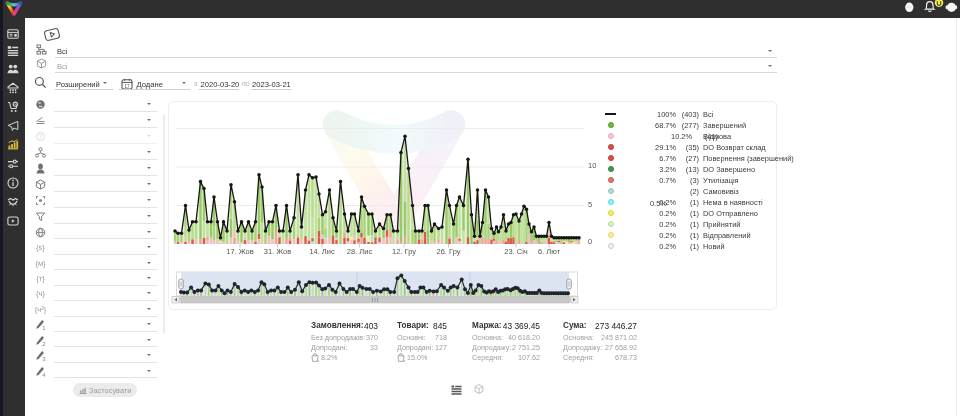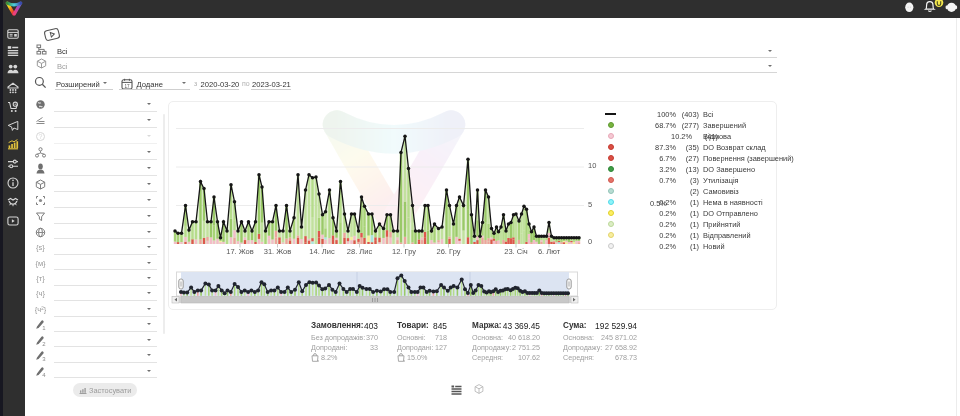--- a/index.html
+++ b/index.html
@@ -1122,21 +1122,21 @@
 <div class="lg" style="left:667px;top:109.6px;width:120px">Всі</div>
 <div style="position:absolute;left:607.7px;top:121.7px;width:6.6px;height:6.6px;border-radius:50%;background:#79b43f;border:0.9px solid #5d9931;box-sizing:border-box"></div>
 <div class="lg r" style="left:614px;top:120.6px;width:26px">68.7%</div>
 <div class="lg r" style="left:640px;top:120.6px;width:23px">(277)</div>
 <div class="lg" style="left:667px;top:120.6px;width:120px">Завершений</div>
 <div style="position:absolute;left:607.7px;top:132.7px;width:6.6px;height:6.6px;border-radius:50%;background:#f5c9d3;border:0.9px solid #e8a8b8;box-sizing:border-box"></div>
 <div class="lg r" style="left:614px;top:131.6px;width:42px">10.2%</div>
 <div class="lg r" style="left:640px;top:131.6px;width:42px">(41)</div>
 <div class="lg" style="left:667px;top:131.6px;width:120px">Відмова</div>
 <div style="position:absolute;left:607.7px;top:143.7px;width:6.6px;height:6.6px;border-radius:50%;background:#da4f44;border:0.9px solid #c43a30;box-sizing:border-box"></div>
-<div class="lg r" style="left:614px;top:142.6px;width:26px">87.3%</div>
+<div class="lg r" style="left:614px;top:142.6px;width:26px">29.1%</div>
 <div class="lg r" style="left:640px;top:142.6px;width:23px">(35)</div>
 <div class="lg" style="left:667px;top:142.6px;width:120px">DO Возврат склад</div>
 <div style="position:absolute;left:607.7px;top:154.7px;width:6.6px;height:6.6px;border-radius:50%;background:#da4f44;border:0.9px solid #c43a30;box-sizing:border-box"></div>
 <div class="lg r" style="left:614px;top:153.6px;width:26px">6.7%</div>
 <div class="lg r" style="left:640px;top:153.6px;width:23px">(27)</div>
 <div class="lg" style="left:667px;top:153.6px;width:120px">Повернення (завершений)</div>
 <div style="position:absolute;left:607.7px;top:165.7px;width:6.6px;height:6.6px;border-radius:50%;background:#3f9e46;border:0.9px solid #2f8536;box-sizing:border-box"></div>
 <div class="lg r" style="left:614px;top:164.6px;width:26px">3.2%</div>
 <div class="lg r" style="left:640px;top:165px;width:23px">(13)</div>
 <div class="lg" style="left:667px;top:164.6px;width:120px">DO Завершено</div>
@@ -1183,21 +1183,21 @@
 <div class="ss r" style="left:397px;top:343px;width:50px">127</div>
 <div class="st" style="left:472px;top:321px">Маржа:</div>
 <div class="stv r" style="left:472px;top:321px;width:68px">43 369.45</div>
 <div class="ss" style="left:472px;top:333px">Основна:</div>
 <div class="ss r" style="left:472px;top:333px;width:68px">40 618.20</div>
 <div class="ss" style="left:472px;top:343px">Допродажу:</div>
 <div class="ss r" style="left:472px;top:343px;width:68px">2 751.25</div>
 <div class="ss" style="left:472px;top:353px">Середня:</div>
 <div class="ss r" style="left:472px;top:353px;width:68px">107.62</div>
 <div class="st" style="left:563px;top:321px">Сума:</div>
-<div class="stv r" style="left:563px;top:321px;width:74px">192 529.94</div>
+<div class="stv r" style="left:563px;top:321px;width:74px">273 446.27</div>
 <div class="ss" style="left:563px;top:333px">Основна:</div>
 <div class="ss r" style="left:563px;top:333px;width:74px">245 871.02</div>
 <div class="ss" style="left:563px;top:343px">Допродажу:</div>
 <div class="ss r" style="left:563px;top:343px;width:74px">27 658.92</div>
 <div class="ss" style="left:563px;top:353px">Середня:</div>
 <div class="ss r" style="left:563px;top:353px;width:74px">678.73</div>
 <div style="position:absolute;left:311px;top:352.5px">
     <svg width="8" height="9" viewBox="0 0 8 9">
       <path d="M1,2.8 h6 l-0.5,5.5 h-5 Z" fill="none" stroke="#9e9e9e" stroke-width="0.9"></path>
       <path d="M2.6,2.8 V2 a1.4,1.4 0 0 1 2.8,0 v0.8" fill="none" stroke="#9e9e9e" stroke-width="0.9"></path>

